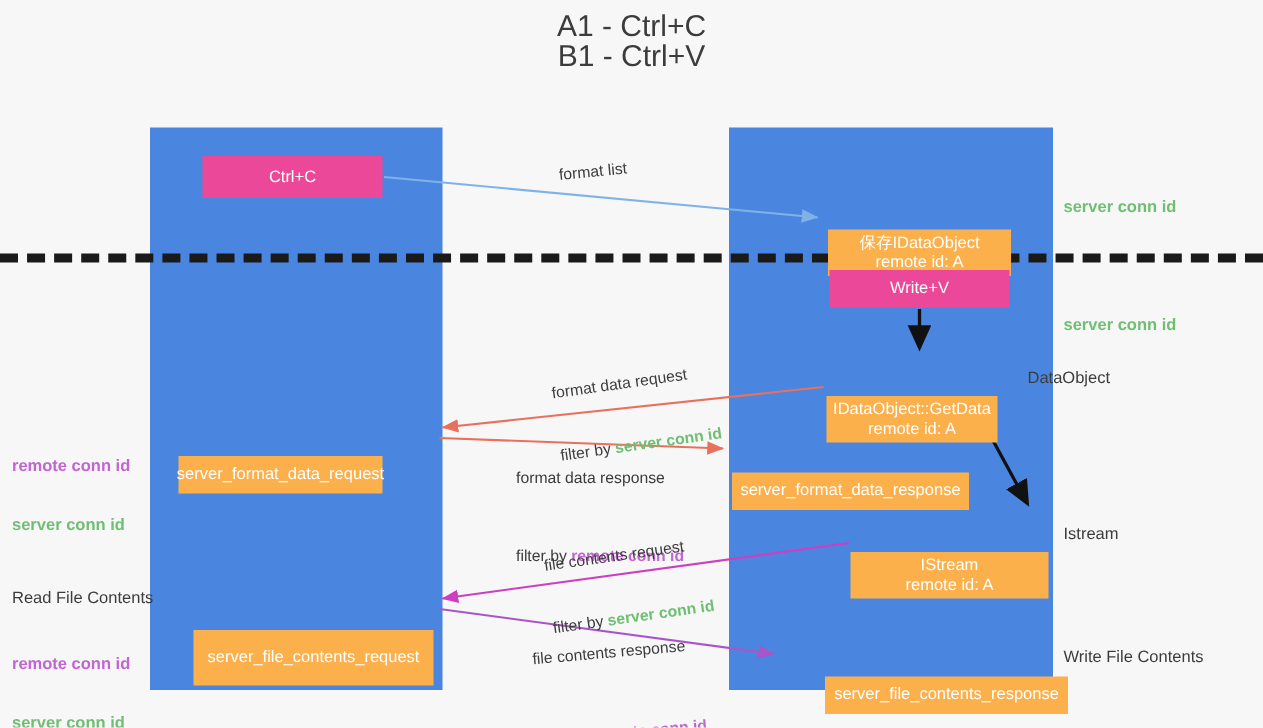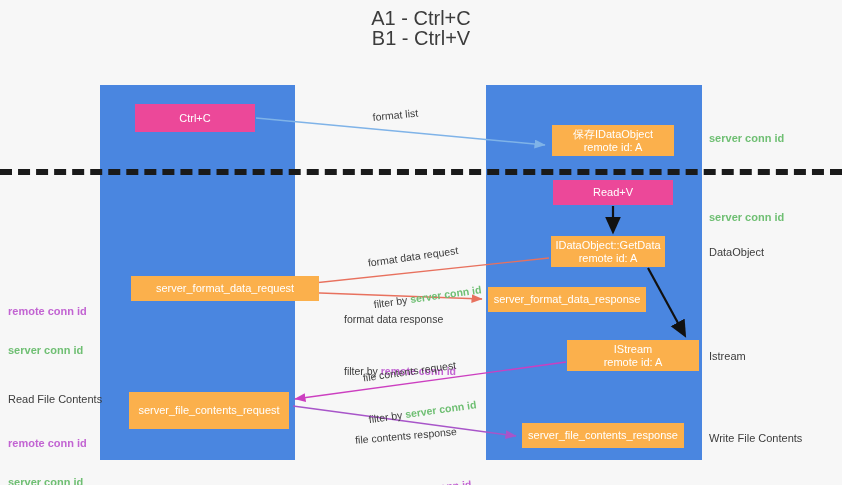--- a/index.html
+++ b/index.html
@@ -29,42 +29,42 @@
   #head-a1{left:100px;top:57px;width:195px;}
   #head-b1{left:486px;top:57px;width:216px;}
 
   .node{
     position:absolute;box-sizing:border-box;
     display:flex;align-items:center;justify-content:center;
     text-align:center;color:#fff;font-size:11px;line-height:13px;
     white-space:pre;
   }
   .node.green{background:#ec4899;}
-  .node.orange{background:#fbb04c;}
+  .node.orange{background:#fbb04c;margin-top:28px;}
 
   #n-ctrlc{left:135px;top:104px;width:120px;height:28px;}
   #n-setclip{left:552px;top:125px;width:122px;height:31px;}
   #n-ctrlv{left:553px;top:180px;width:120px;height:25px;}
   #n-getdata{left:551px;top:236px;width:114px;height:31px;}
   #n-istream{left:567px;top:340px;width:132px;height:31px;}
-  #n-sfdreq{left:131px;top:276px;width:188px;height:25px;text-align:right;}
+  #n-sfdreq{left:119px;top:276px;width:136px;height:25px;text-align:right;}
   #n-sfdres{left:488px;top:287px;width:158px;height:25px;}
   #n-sfcreq{left:129px;top:392px;width:160px;height:37px;}
-  #n-sfcres{left:522px;top:423px;width:162px;height:25px;}
+  #n-sfcres{left:550px;top:423px;width:162px;height:25px;}
 
   .side{
     position:absolute;font-size:11px;line-height:13px;white-space:pre;
   }
   .green-txt{color:#6fbf73;font-weight:bold;}
   .purple-txt{color:#c264d2;font-weight:bold;}
   .plain{color:#3c3c3c;}
 
   #s-conn1{left:709px;top:132px;}
   #s-conn2{left:709px;top:211px;}
-  #s-dataobject{left:709px;top:246px;text-align:center;}
+  #s-dataobject{left:685px;top:246px;text-align:center;}
   #s-istream{left:709px;top:350px;}
   #s-writefile{left:709px;top:432px;}
 
   #l-remserv{left:8px;top:279px;text-align:left;}
   #l-readfile{left:8px;top:393px;}
   #l-remserv2{left:8px;top:411px;}
 
   .edge-lab{
     position:absolute;font-size:10.5px;line-height:14px;white-space:pre;
     color:#3c3c3c;
@@ -134,21 +134,21 @@
     <line x1="566" y1="362" x2="295" y2="399" stroke="#cc3fc0" stroke-width="1.4" marker-end="url(#ar-magenta)"></line>
 
     <line x1="293" y1="406" x2="516" y2="436" stroke="#a855c9" stroke-width="1.4" marker-end="url(#ar-purple)"></line>
   </svg>
 
   <div class="dash-line"></div>
 
   <div class="node green" id="n-ctrlc">Ctrl+C</div>
   <div class="node orange" id="n-setclip">保存IDataObject
 remote id: A</div>
-  <div class="node green" id="n-ctrlv">Read+V</div>
+  <div class="node green" id="n-ctrlv">Write+V</div>
   <div class="node orange" id="n-getdata">IDataObject::GetData
 remote id: A</div>
   <div class="node orange" id="n-istream">IStream
 remote id: A</div>
   <div class="node orange" id="n-sfdreq">server_format_data_request</div>
   <div class="node orange" id="n-sfdres">server_format_data_response</div>
   <div class="node orange" id="n-sfcreq">server_file_contents_request</div>
   <div class="node orange" id="n-sfcres">server_file_contents_response</div>
 
   <div class="side green-txt" id="s-conn1">server conn id</div>

